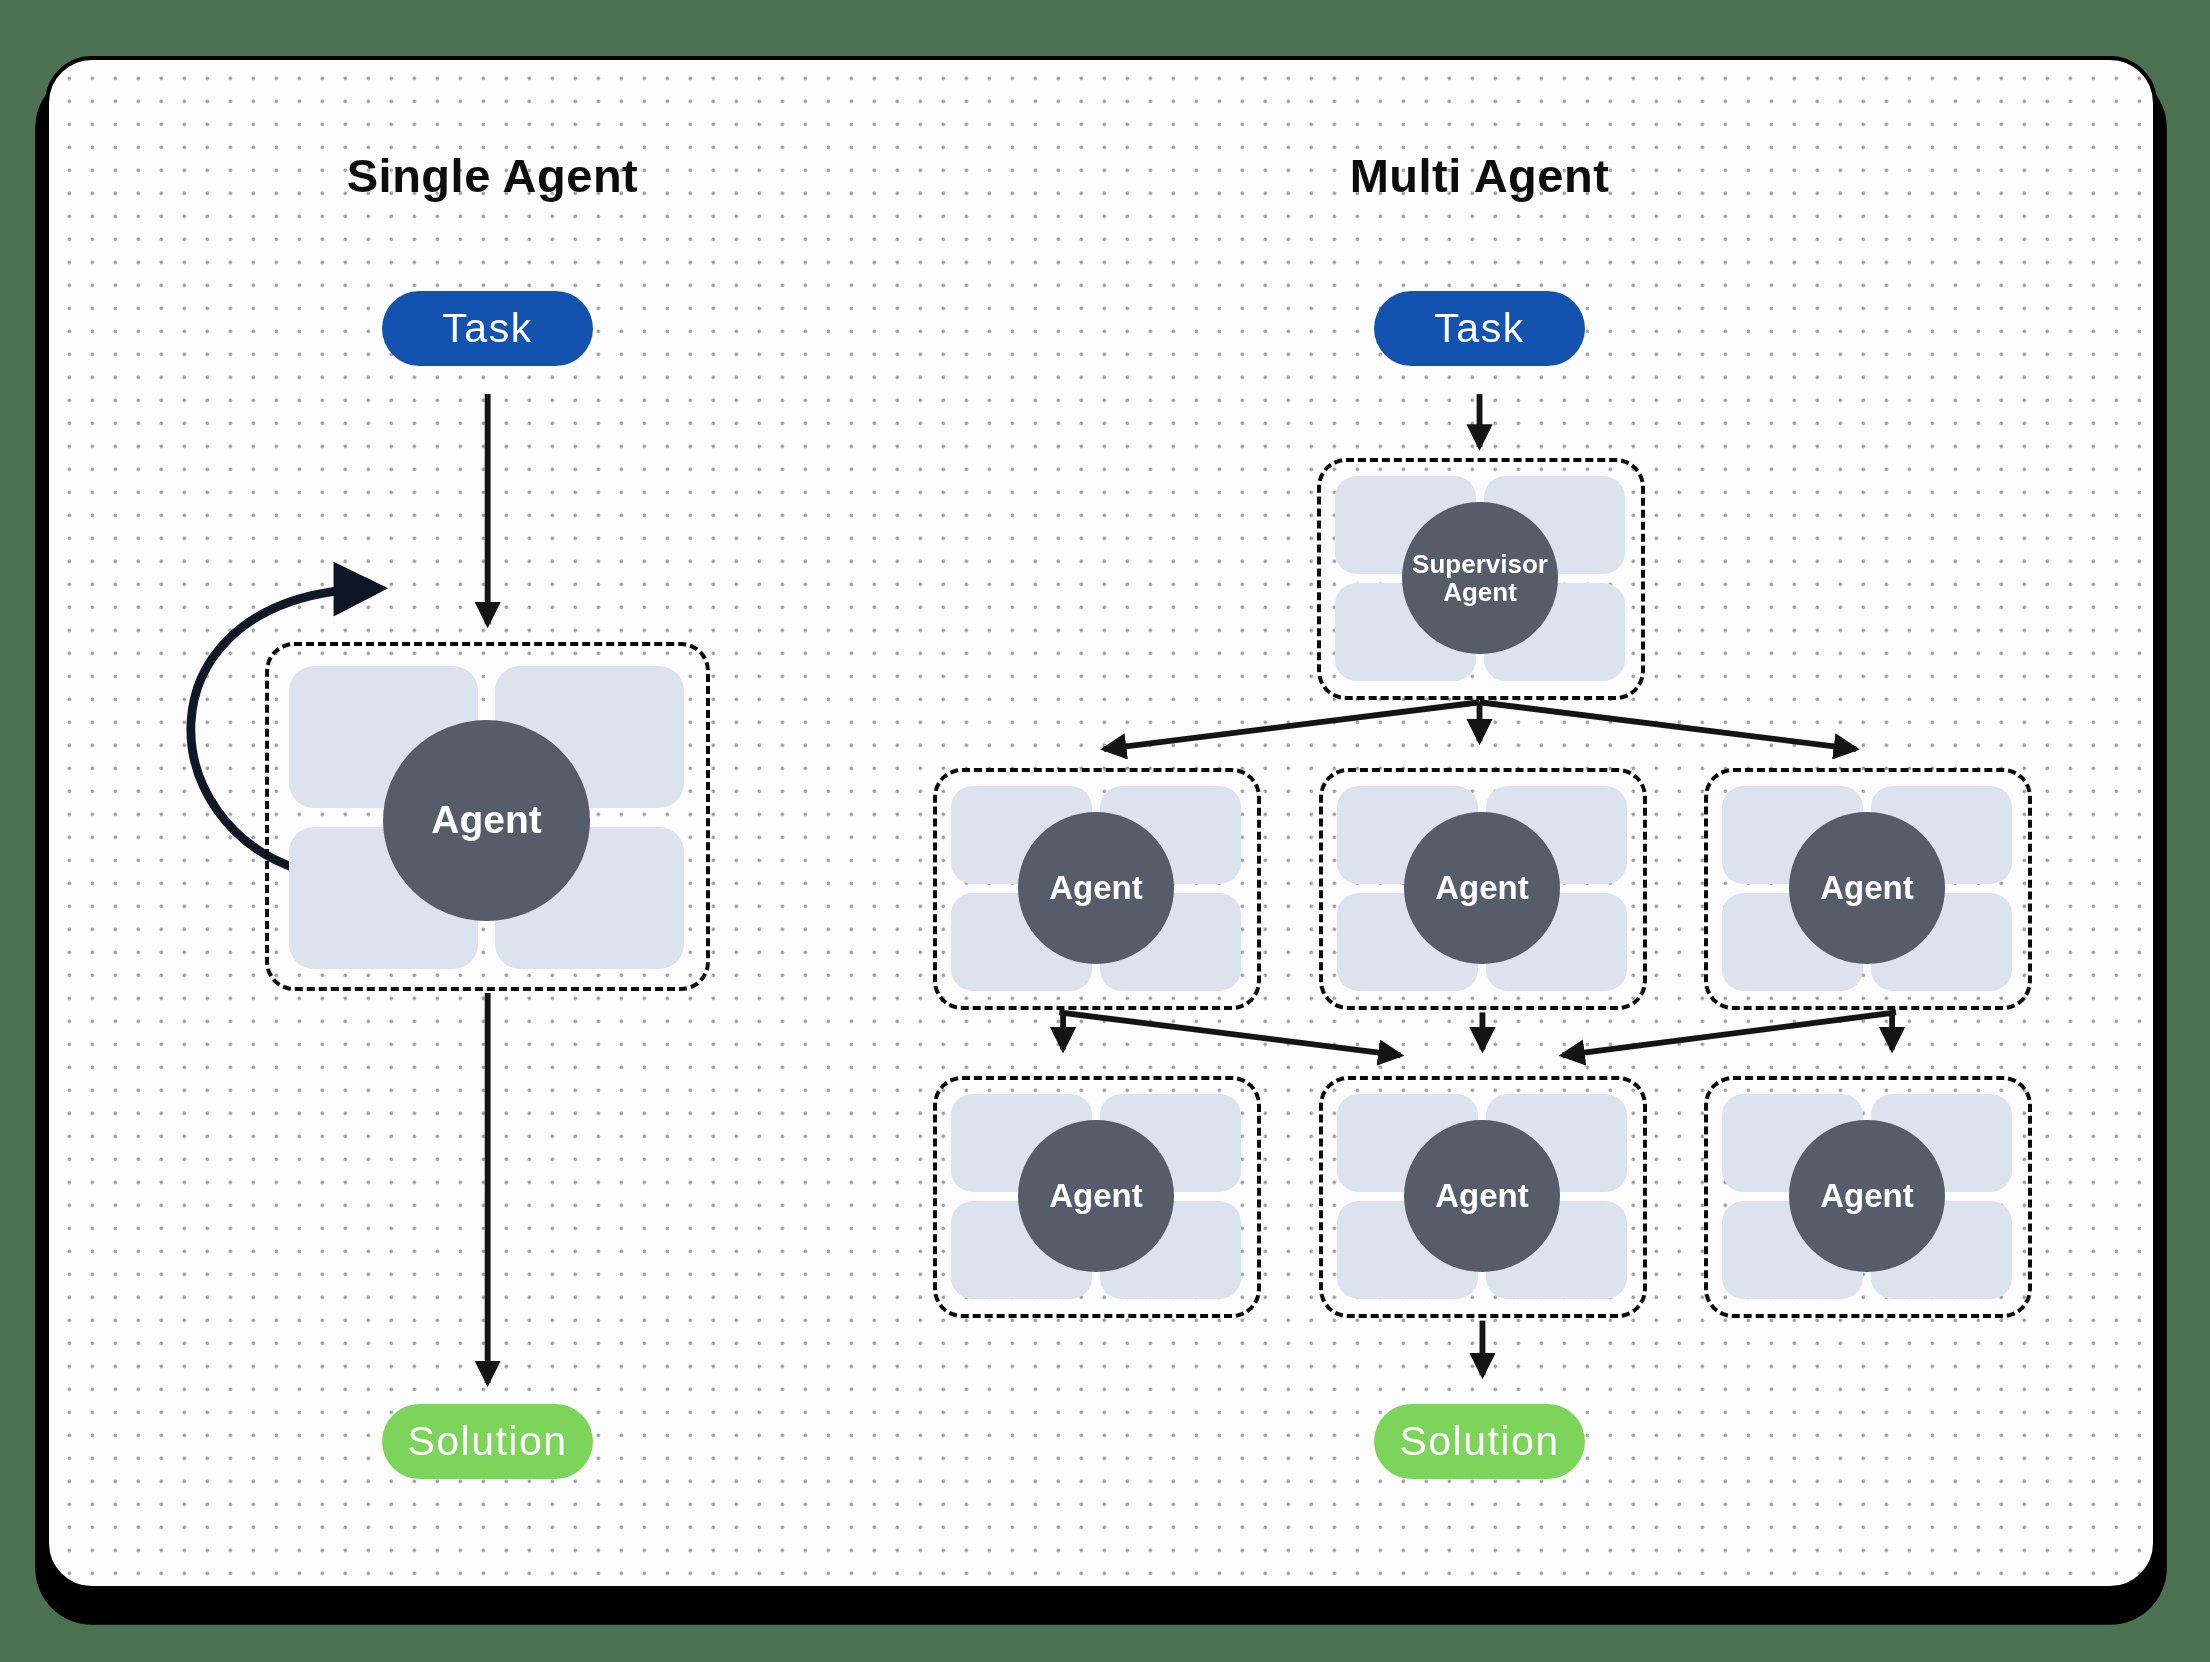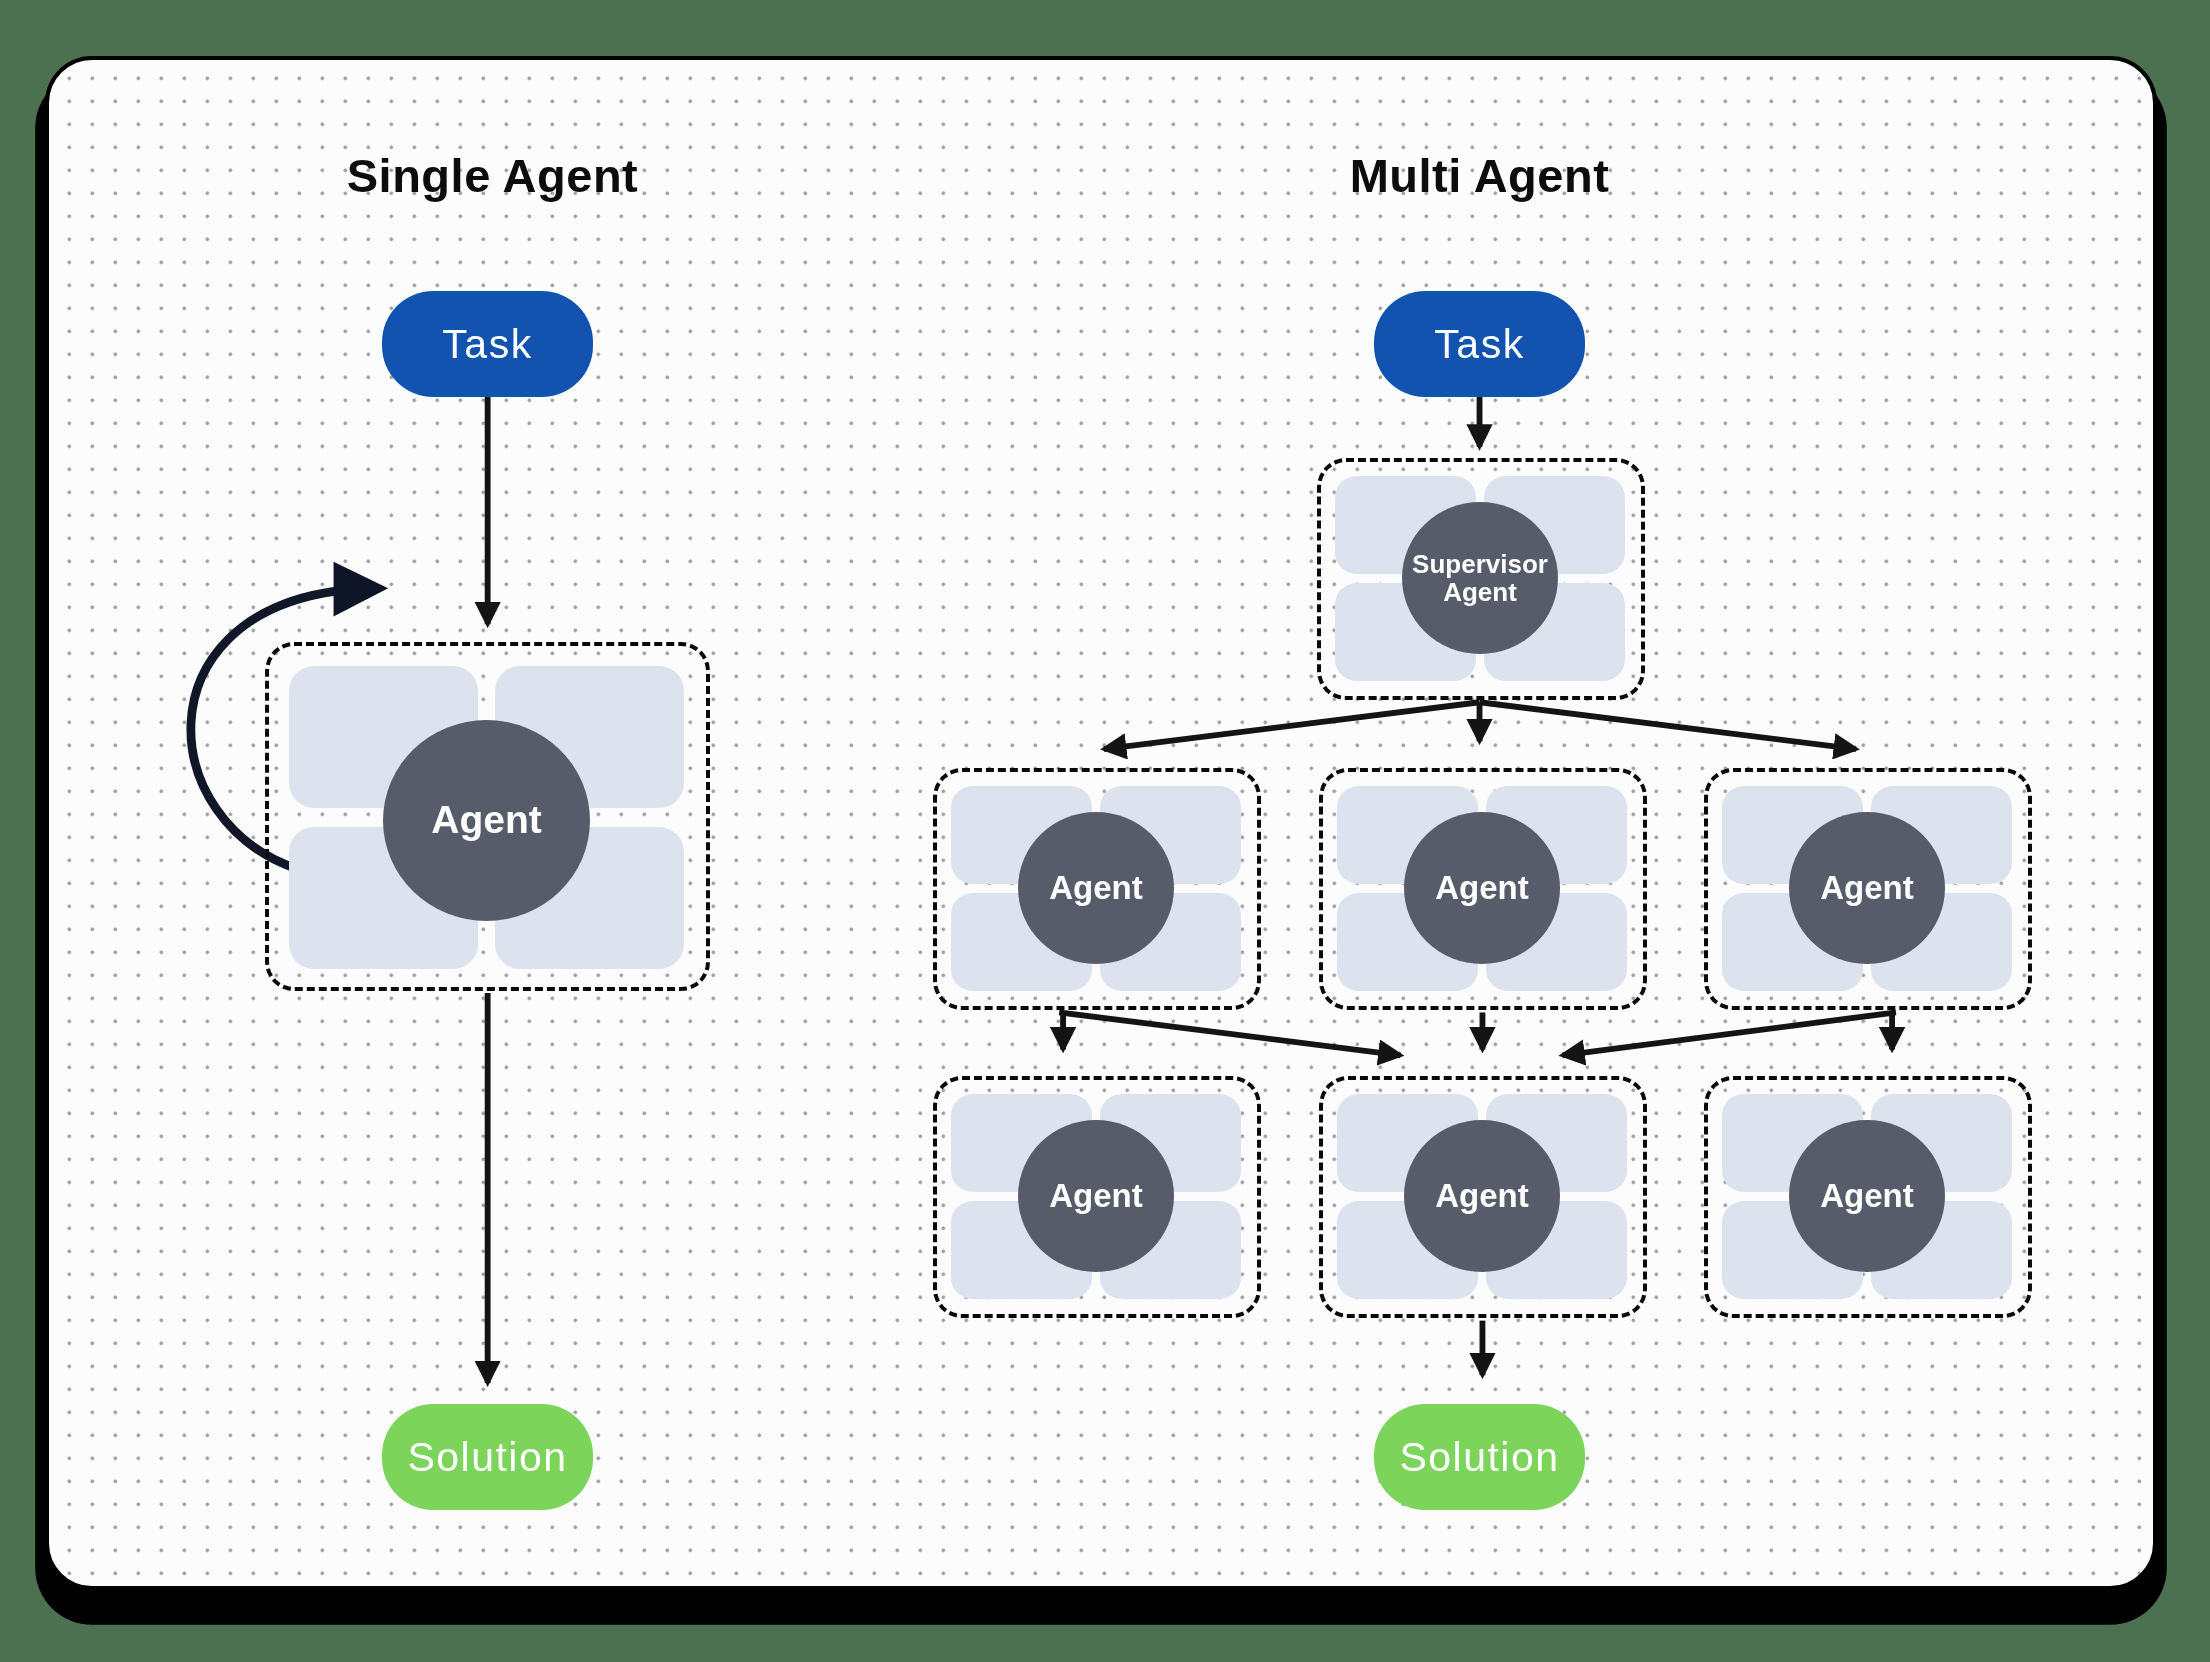--- a/index.html
+++ b/index.html
@@ -14,21 +14,21 @@
     background-color:#fcfcfd;
     background-image:radial-gradient(circle,#9fa0a4 1.7px,rgba(0,0,0,0) 2.2px);
     background-size:23px 23px;background-position:8.8px 6.8px;
     box-shadow:0 25px 0 9.8px #000;
   }
   .title{
     position:absolute;width:605px;text-align:center;
     font-size:47px;font-weight:700;color:#0c0c0c;letter-spacing:0.5px;
   }
   .pill{
-    position:absolute;width:211px;height:106px;border-radius:51px;
+    position:absolute;width:211px;height:75px;border-radius:51px;
     display:flex;align-items:center;justify-content:center;
     color:#fff;font-size:41px;font-weight:400;letter-spacing:1.5px;
   }
   .pill.task{background:var(--task-blue,#1253b0);}
   .pill.solution{background:var(--sol-green,#7cd45a);justify-content:center;}
   .abox{
     position:absolute;box-sizing:border-box;
     border:4.9px dashed #0a0a0a;border-radius:29px;
   }
   .sq{

